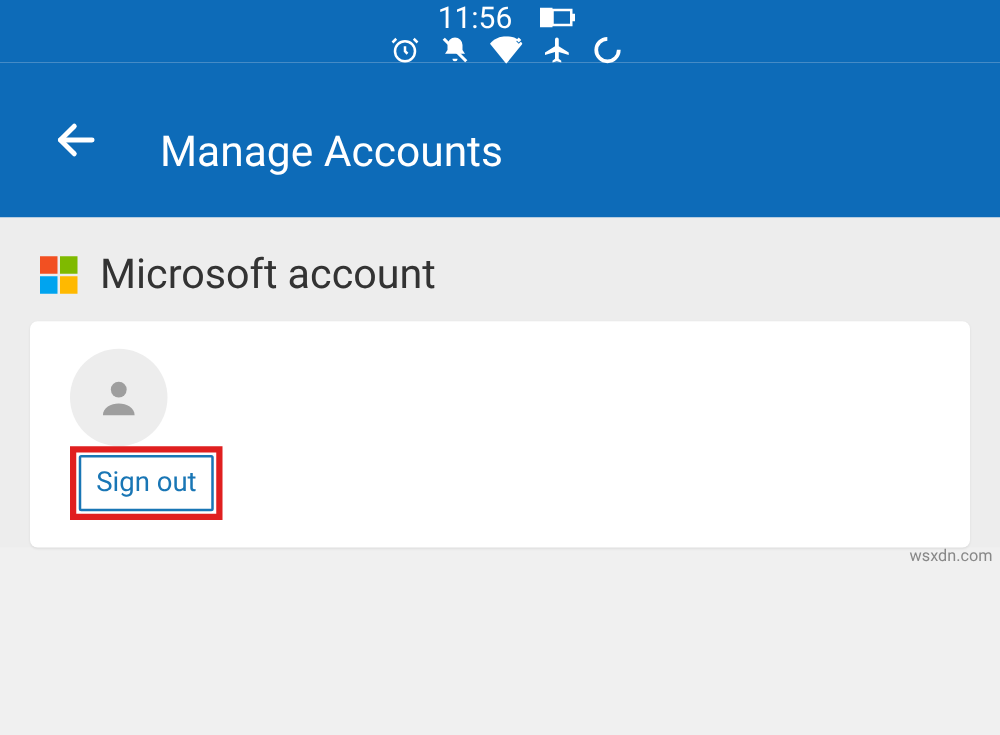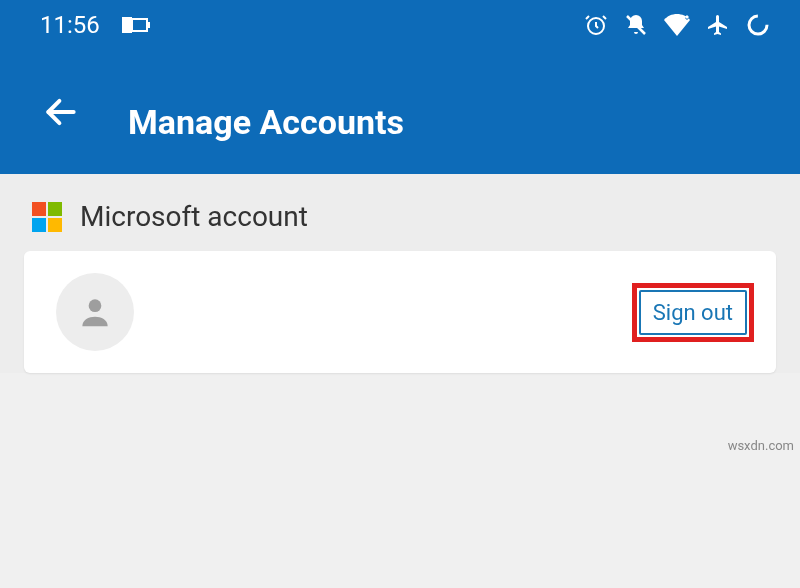--- a/index.html
+++ b/index.html
@@ -15,20 +15,21 @@
       overflow: hidden;
     }
     .status-bar {
       background: #0d6bb8;
       height: 50px;
       display: flex;
       justify-content: space-between;
       align-items: center;
       padding: 0 30px 0 40px;
       color: white;
+      flex-direction: column;
     }
     .status-left {
       display: flex;
       align-items: center;
       gap: 22px;
       font-size: 24px;
       font-weight: 400;
     }
     .status-right {
       display: flex;
@@ -50,21 +51,21 @@
     }
     .back-arrow {
       color: white;
       display: flex;
       align-items: center;
       cursor: pointer;
     }
     .app-title {
       color: white;
       font-size: 34px;
-      font-weight: 700;
+      font-weight: 400;
       margin-top: 20px;
     }
     .content {
       background: #ededed;
       padding: 24px 24px 0 24px;
     }
     .section-header {
       display: flex;
       align-items: center;
       gap: 18px;
@@ -80,31 +81,32 @@
     }
     .ms-square {
       width: 100%;
       height: 100%;
     }
     .ms-red { background: #f25022; }
     .ms-green { background: #7fba00; }
     .ms-blue { background: #00a4ef; }
     .ms-yellow { background: #ffb900; }
     .section-title {
-      font-size: 28px;
+      font-size: 33px;
       color: #333;
     }
     .account-card {
       background: white;
       border-radius: 6px;
       padding: 22px 22px 22px 32px;
       display: flex;
-      align-items: center;
+      align-items: flex-start;
       justify-content: space-between;
       box-shadow: 0 1px 2px rgba(0,0,0,0.08);
+      flex-direction: column;
     }
     .avatar {
       width: 78px;
       height: 78px;
       border-radius: 50%;
       background: #ededed;
       display: flex;
       align-items: center;
       justify-content: center;
     }

